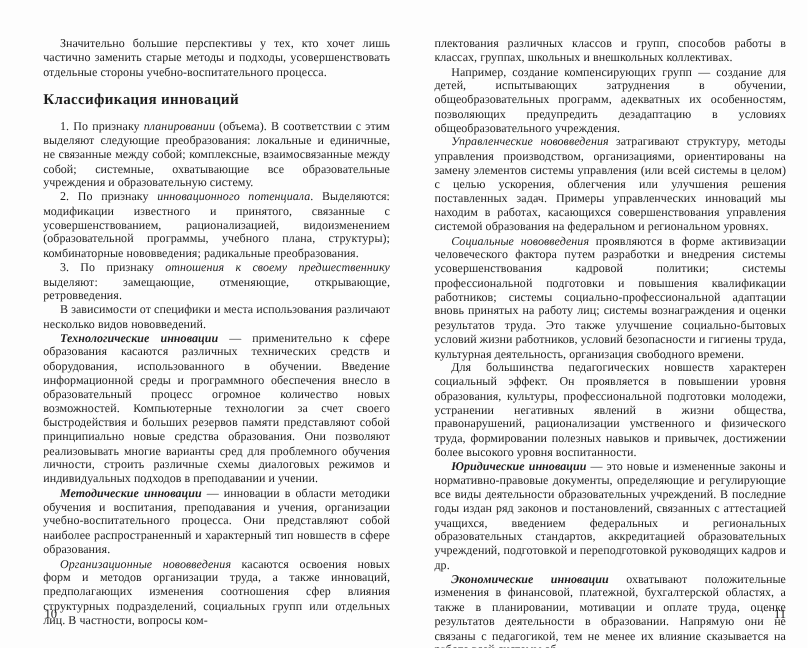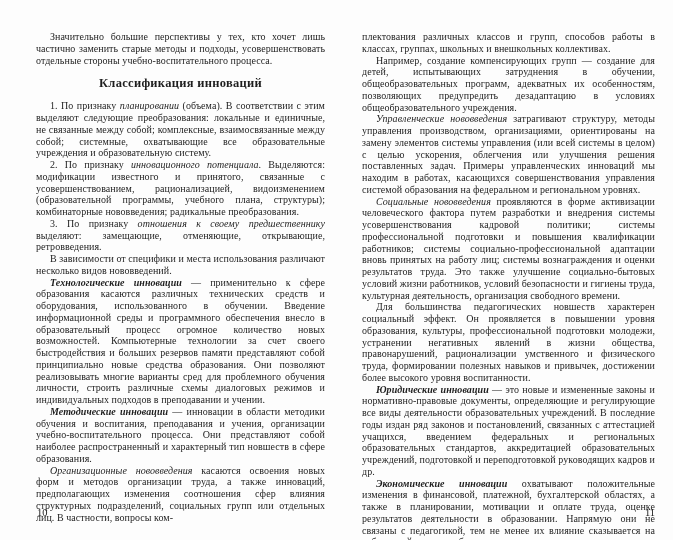--- a/index.html
+++ b/index.html
@@ -34,21 +34,20 @@
     text-indent: 14px;
     letter-spacing: 0.05px;
   }
   .para.no-indent { text-indent: 0; }
   .r-n  { font-style: normal; }
   .r-i  { font-style: italic; }
   .r-bi { font-style: italic; font-weight: bold; }
   .section-heading {
     font-size: 12.5px;
     font-weight: bold;
-    text-align: center;
     text-indent: 0;
     letter-spacing: 0.3px;
     margin: 10px 0 9px 0;
   }
   .page-number {
     position: absolute;
     top: 507px;
     font-size: 10.5px;
     color: #222;
   }

